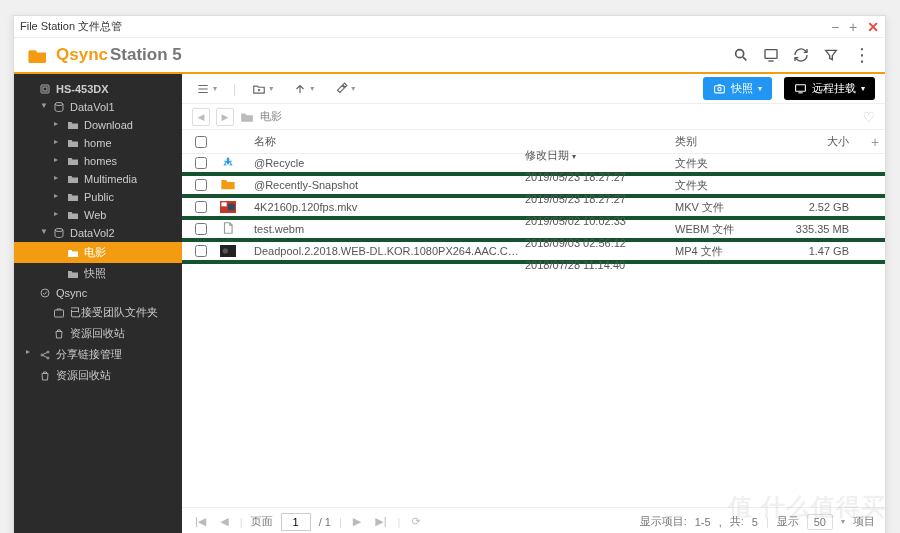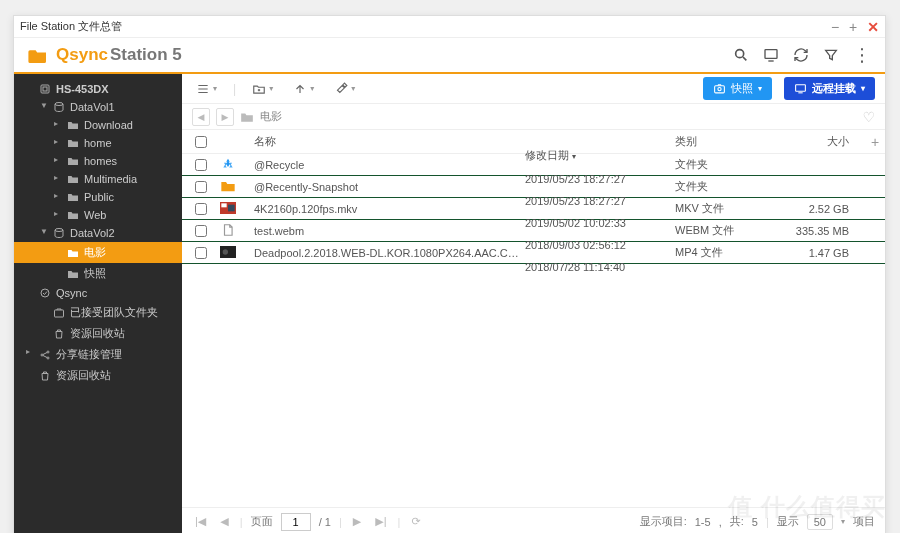--- a/index.html
+++ b/index.html
@@ -26,35 +26,35 @@
 .tree-icon { width: 14px; display: inline-flex; align-items: center; justify-content: center; }
 .tree-label { flex: 1; overflow: hidden; text-overflow: ellipsis; }
 .main { flex: 1; display: flex; flex-direction: column; background: #fff; min-width: 0; }
 .toolbar { height: 30px; display: flex; align-items: center; padding: 0 10px; border-bottom: 1px solid #eee; gap: 12px; font-size: 12px; color: #666; }
 .tool-btn { display: flex; align-items: center; gap: 3px; cursor: pointer; padding: 3px 4px; }
 .tool-btn svg { width: 14px; height: 14px; }
 .caret { font-size: 8px; color: #999; }
 .toolbar-spacer { flex: 1; }
 .btn { display: inline-flex; align-items: center; gap: 5px; padding: 4px 10px; border-radius: 3px; font-size: 11px; cursor: pointer; color: #fff; }
 .btn-blue { background: #2196f3; }
-.btn-orange { background: #1d4ed8; font-weight: bold; }
+.btn-orange { background: #000000; }
 .breadcrumb-bar { height: 26px; display: flex; align-items: center; padding: 0 10px; border-bottom: 1px solid #eee; gap: 6px; font-size: 11px; color: #888; }
 .nav-arrow { width: 18px; height: 18px; border: 1px solid #ddd; border-radius: 2px; display: inline-flex; align-items: center; justify-content: center; font-size: 9px; color: #bbb; cursor: pointer; }
 .breadcrumb-bar .fav { margin-left: auto; color: #ccc; font-size: 14px; cursor: pointer; }
 .table-header { display: flex; align-items: center; height: 24px; border-bottom: 1px solid #eee; font-size: 11px; color: #555; }
 .col-check { width: 38px; display: flex; justify-content: center; }
 .col-icon { width: 30px; }
 .col-name { flex: 1; min-width: 0; padding-left: 4px; }
 .col-date { width: 150px; margin-top: 28px; }
 .col-type { width: 100px; }
 .col-size { width: 90px; text-align: right; padding-right: 16px; }
 .col-more { width: 20px; color: #999; font-size: 14px; text-align: center; }
 .sort-caret { font-size: 8px; margin-left: 3px; }
 .rows { flex: 1; overflow-y: auto; }
-.row { display: flex; align-items: center; height: 22px; font-size: 11px; color: #555; border-bottom: 1px solid #14532d; }
+.row { display: flex; align-items: center; height: 22px; font-size: 11px; color: #555; border-bottom: 4px solid #14532d; }
 .row .file-icon { width: 16px; height: 14px; display: inline-flex; align-items: center; justify-content: center; }
 .row .name { white-space: nowrap; overflow: hidden; text-overflow: ellipsis; }
 input[type=checkbox] { width: 12px; height: 12px; }
 .pager { height: 28px; border-top: 1px solid #eee; display: flex; align-items: center; padding: 0 10px; font-size: 11px; color: #777; gap: 8px; }
 .pager-btn { color: #bbb; cursor: pointer; padding: 0 3px; font-size: 11px; }
 .pager-sep { color: #ddd; }
 .pager input { width: 30px; height: 18px; border: 1px solid #ccc; text-align: center; font-size: 11px; }
 .pager-spacer { flex: 1; }
 .watermark { position: absolute; right: 14px; bottom: 10px; font-size: 24px; color: rgba(0,0,0,0.06); font-weight: bold; pointer-events: none; letter-spacing: 1px; }
 </style>

